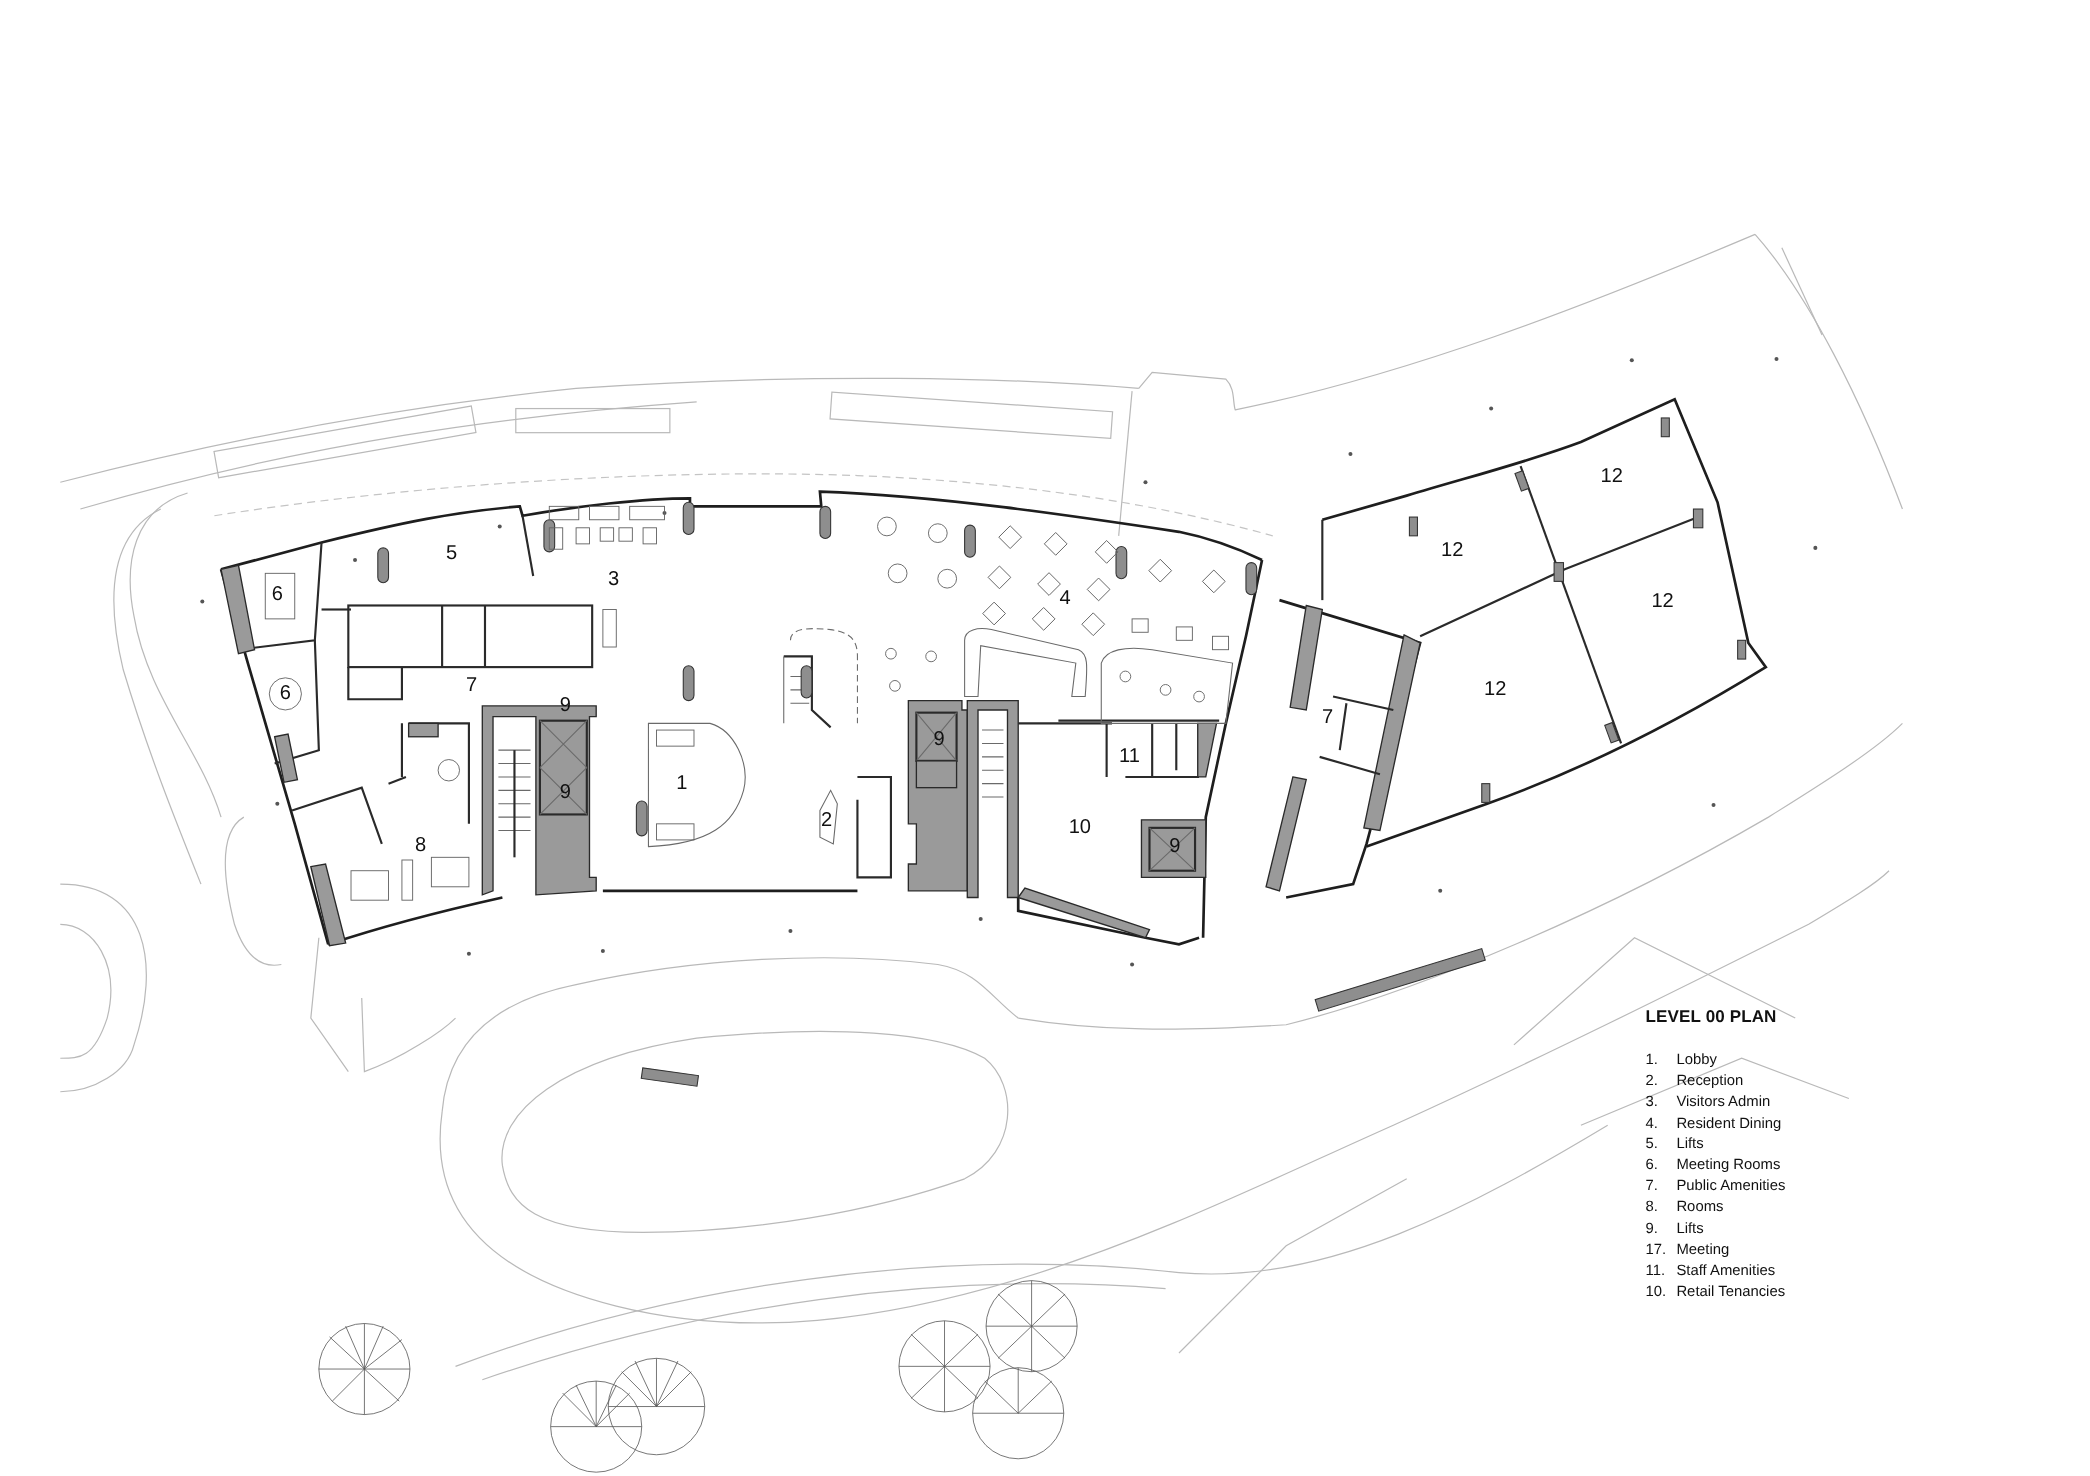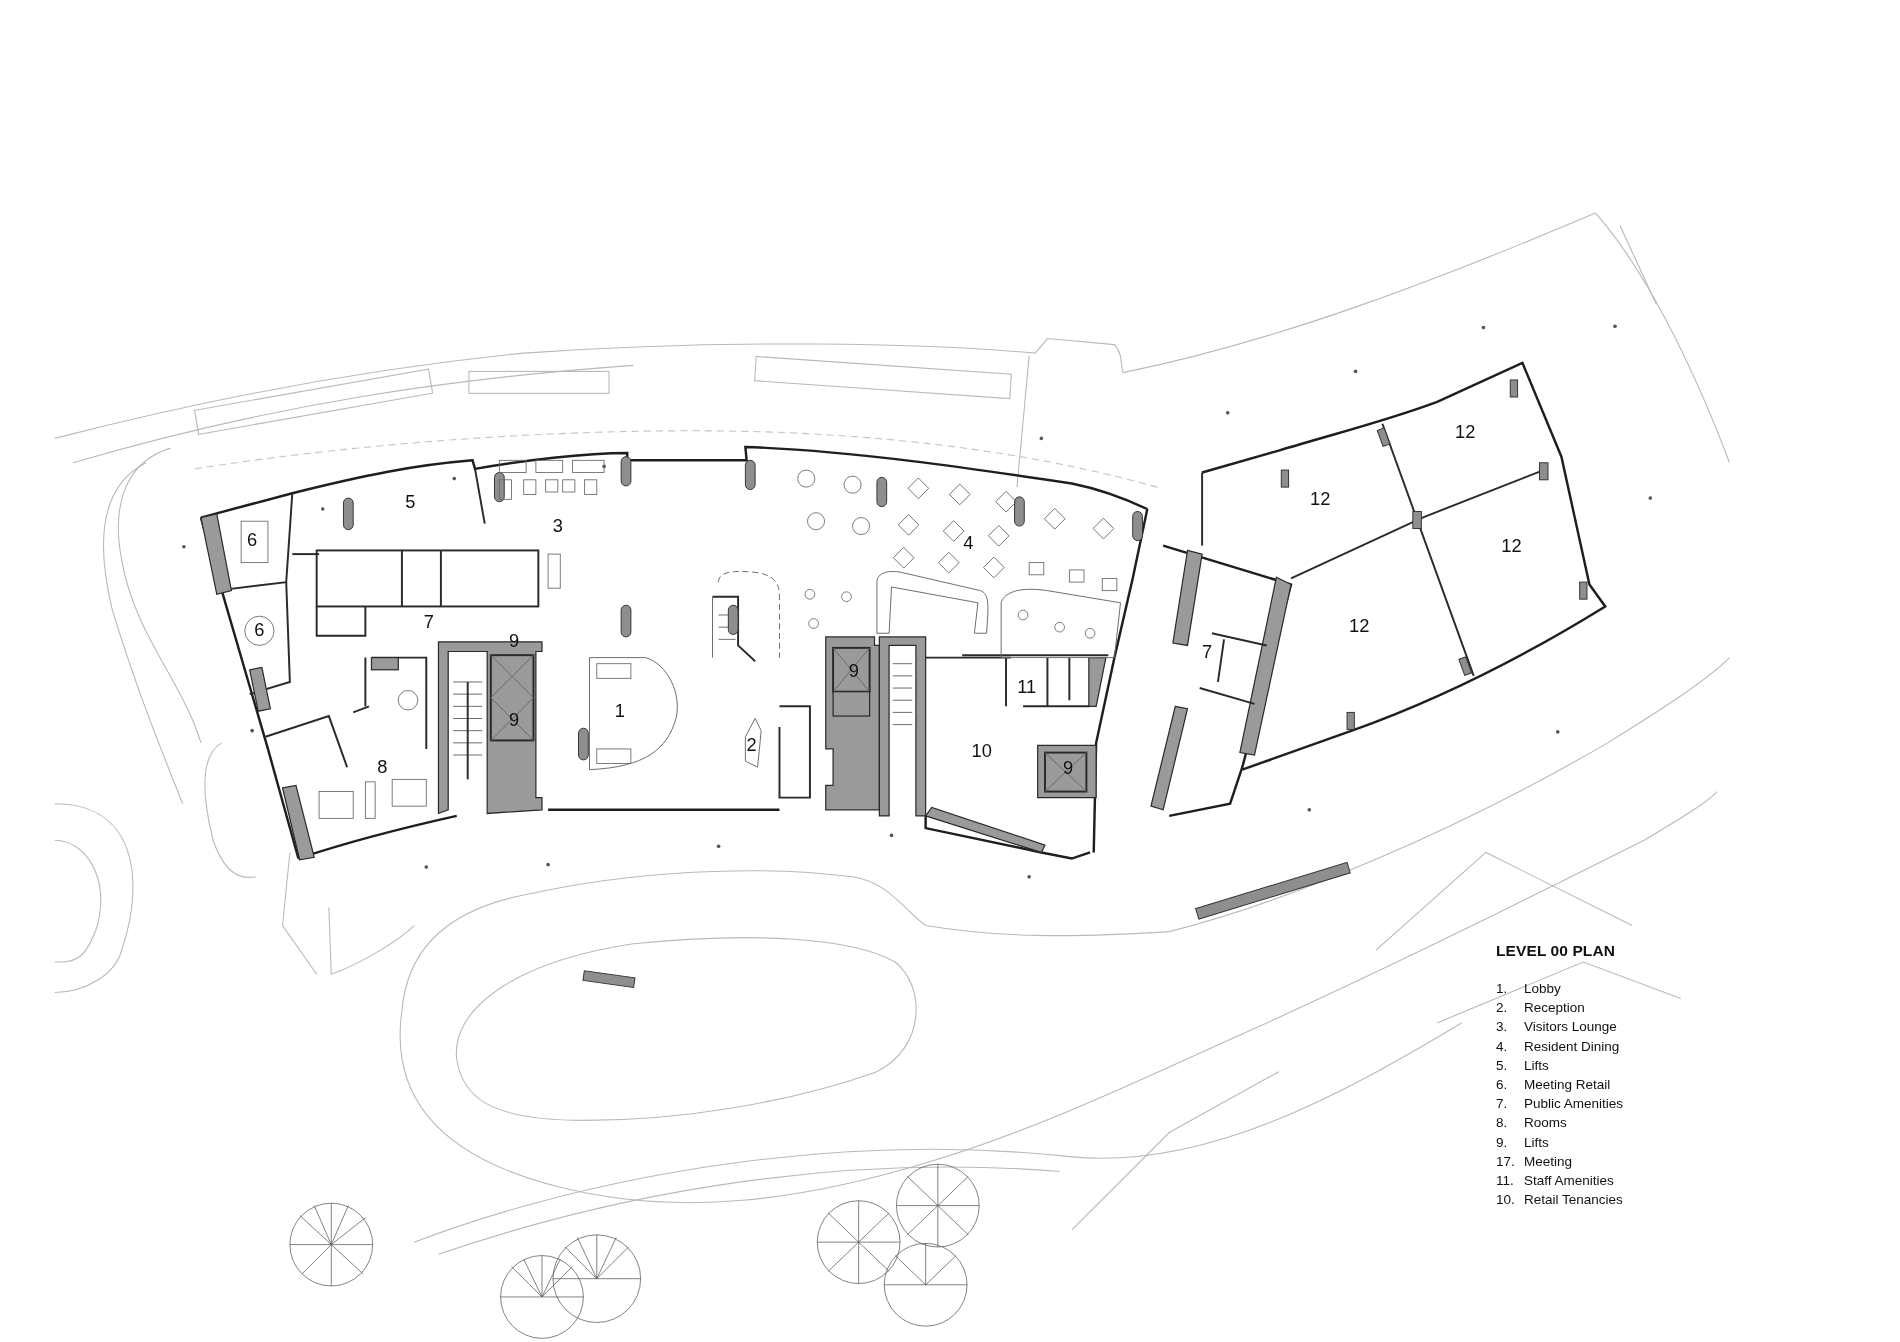--- a/index.html
+++ b/index.html
@@ -9,21 +9,21 @@
   .site-dash { fill:none; stroke:#c4c4c4; stroke-width:0.9; stroke-dasharray:6 4; }
   .ext { fill:none; stroke:#1e1e1e; stroke-width:2; }
   .wall { fill:none; stroke:#2a2a2a; stroke-width:1.6; }
   .thin { fill:none; stroke:#6a6a6a; stroke-width:0.8; }
   .core { fill:#9a9a9a; stroke:#2a2a2a; stroke-width:1; }
   .col { fill:#8e8e8e; stroke:#333; stroke-width:0.8; }
   .furn { fill:none; stroke:#666; stroke-width:0.7; }
   .tree { fill:none; stroke:#555; stroke-width:0.6; }
   .dot { fill:#555; }
   .room-label { font-family:"Liberation Sans", sans-serif; font-size:15px; fill:#111; text-anchor:middle; dominant-baseline:middle; }
-  #legend { position:absolute; left:1496px; top:942px; color:#111; }
+  #legend { position:absolute; left:1496px; top:916px; color:#111; }
   #legend .title { font-family:"Liberation Sans", sans-serif; font-weight:bold; font-size:15.5px; letter-spacing:0.1px; margin-bottom:19px; }
   #legend .item { display:flex; font-size:13.5px; height:19.2px; line-height:19.2px; }
   #legend .num { width:28px; }
 </style>
 </head>
 <body>
 
 <svg id="plan" viewBox="0 0 1560 1102" preserveAspectRatio="none" xmlns="http://www.w3.org/2000/svg">
 
   <g>
@@ -280,33 +280,33 @@
     <div class="item">
         <span class="num">1.</span>
         <span>Lobby</span>
       </div>
     <div class="item">
         <span class="num">2.</span>
         <span>Reception</span>
       </div>
     <div class="item">
         <span class="num">3.</span>
-        <span>Visitors Lounge</span>
+        <span>Visitors Admin</span>
       </div>
     <div class="item">
         <span class="num">4.</span>
         <span>Resident Dining</span>
       </div>
     <div class="item">
         <span class="num">5.</span>
         <span>Lifts</span>
       </div>
     <div class="item">
         <span class="num">6.</span>
-        <span>Meeting Retail</span>
+        <span>Meeting Rooms</span>
       </div>
     <div class="item">
         <span class="num">7.</span>
         <span>Public Amenities</span>
       </div>
     <div class="item">
         <span class="num">8.</span>
         <span>Rooms</span>
       </div>
     <div class="item">

